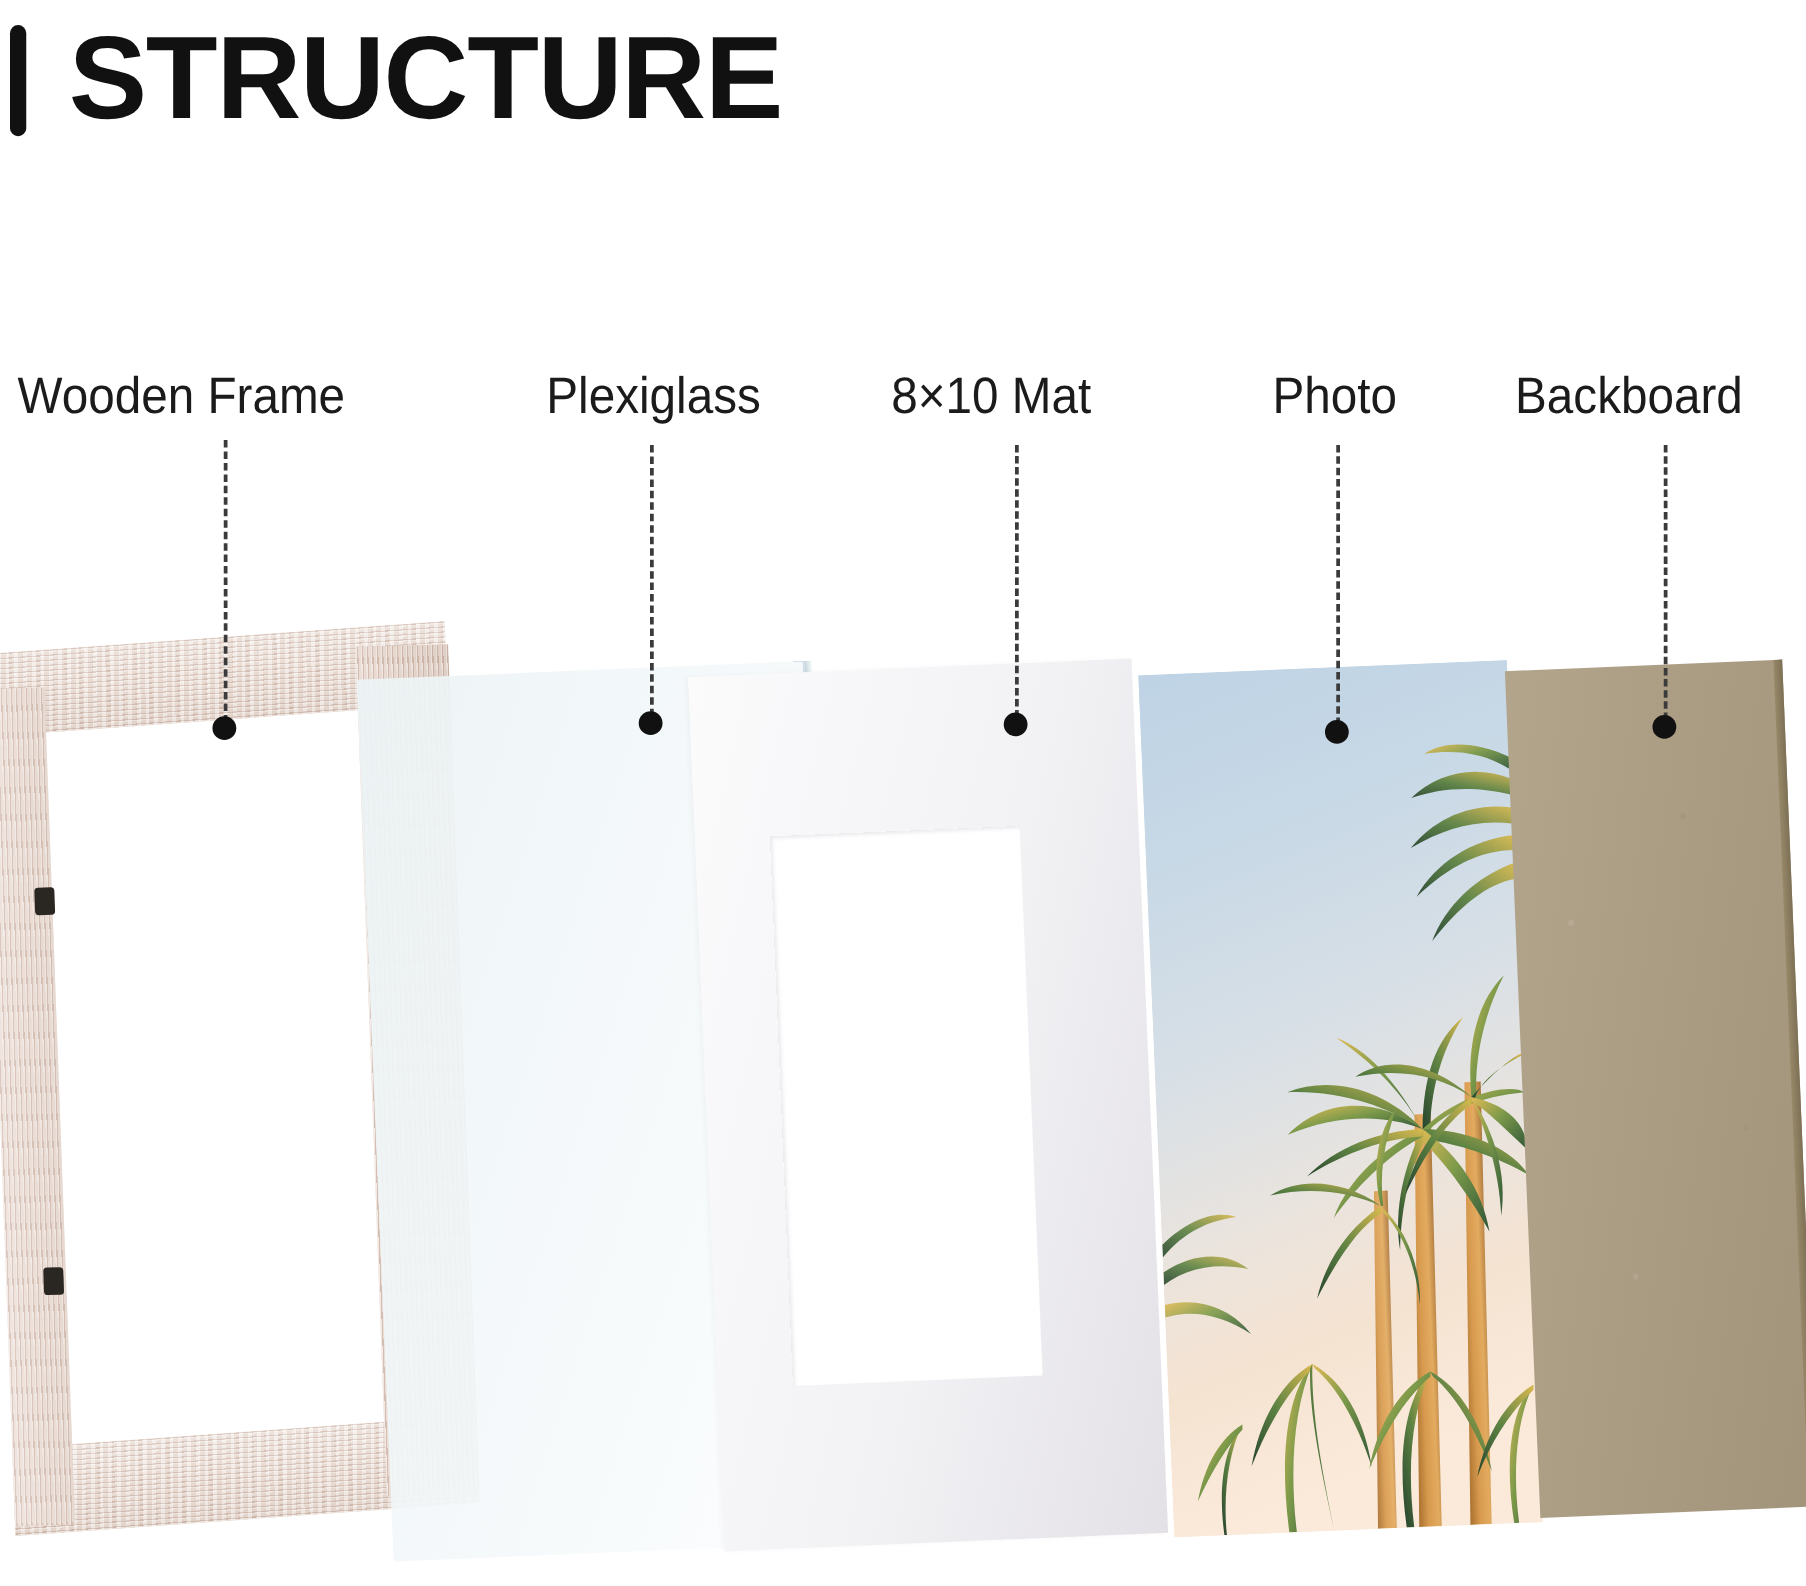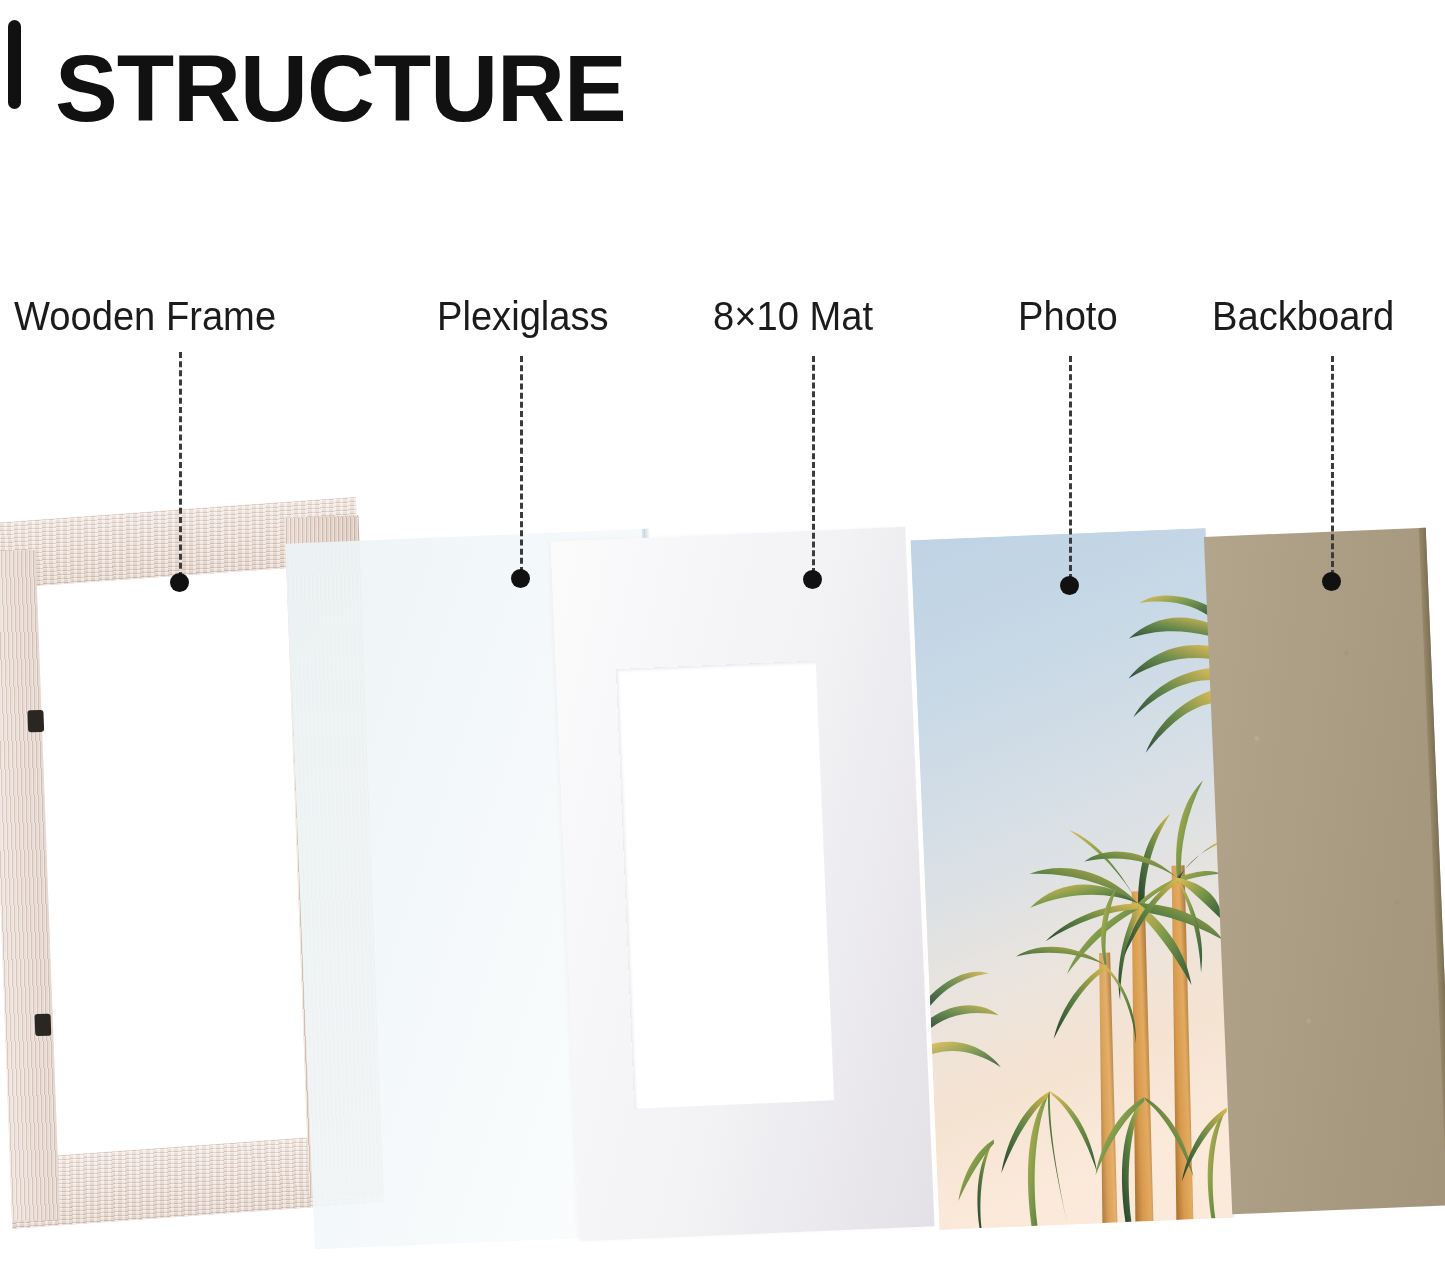--- a/index.html
+++ b/index.html
@@ -17,21 +17,20 @@
   #title-accent-bar{
     position:absolute;left:8px;top:20px;width:13px;height:89px;
     background:#111111;border-radius:7px;
   }
   #page-title{
     position:absolute;left:55px;top:6px;
     font-size:94px;font-weight:bold;color:#111111;
     letter-spacing:-1px;line-height:112px;
     font-family:"Liberation Sans","DejaVu Sans",sans-serif;
     white-space:nowrap;
-    margin-top:27px;
   }
   
   .layer-label{
     position:absolute;top:292px;
     font-size:41px;color:#1b1b1b;font-weight:400;
     white-space:nowrap;line-height:48px;
     font-family:"Liberation Sans","DejaVu Sans",sans-serif;
     transform:scaleX(.93);transform-origin:left center;
   }
   

